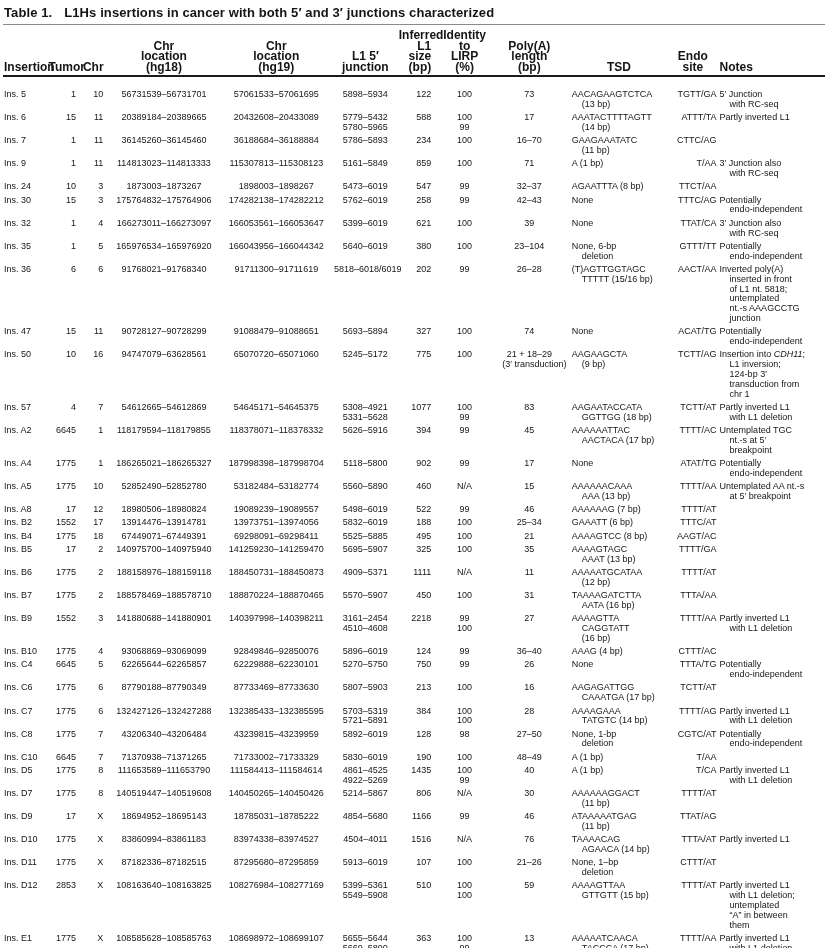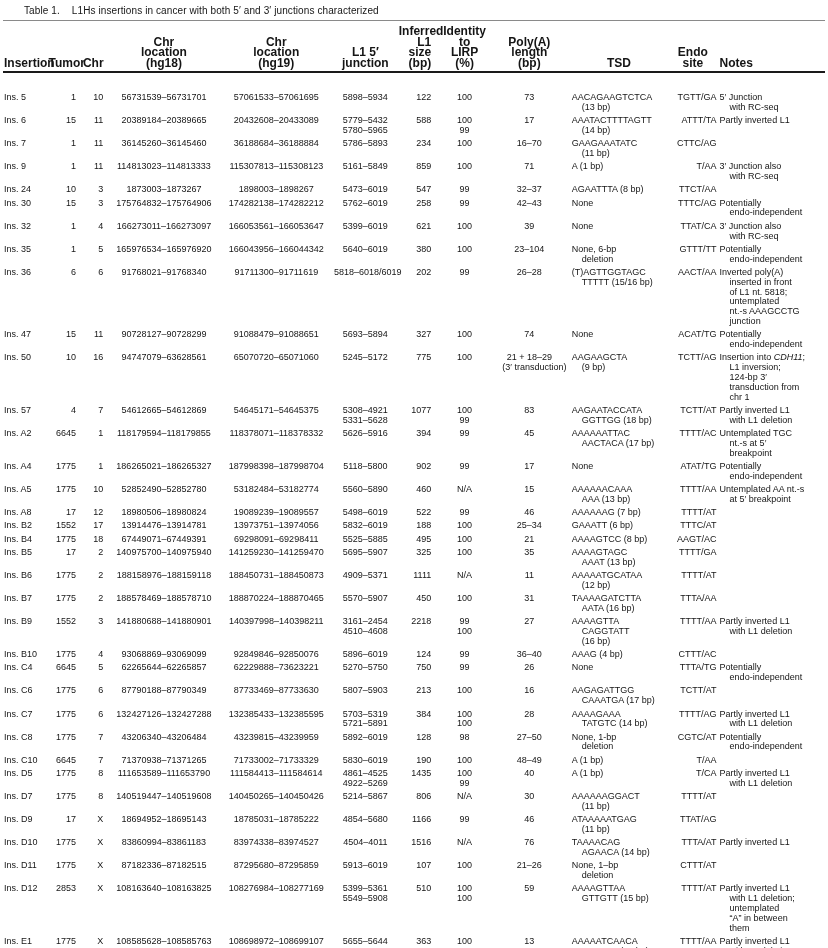--- a/index.html
+++ b/index.html
@@ -5,25 +5,24 @@
   html, body { margin: 0; padding: 0; background: #ffffff; }
   body {
     width: 828px;
     font-family: "Liberation Sans", sans-serif;
     color: #151515;
     -webkit-font-smoothing: antialiased;
   }
   .page { padding: 2px 3px 0 3px; }
 
   .title-row {
-    font-size: 10px;
-    font-weight: normal;
+    font-size: 13px;
+    font-weight: bold;
     padding: 3px 0 4px 1px;
     letter-spacing: 0.1px;
-    margin-left: 20px;
   }
   .title-row .tlabel { margin-right: 12px; }
 
   .rule-thin { border-bottom: 1px solid #8a8a8a; }
 
   table.l1-table {
     width: 822px;
     table-layout: fixed;
     border-collapse: collapse;
     font-size: 9px;
@@ -39,21 +38,21 @@
     padding: 5px 1px 3px 1px;
     font-size: 12px;
     line-height: 10.5px;
   }
   th.c-ins { text-align: left; padding-left: 1px; }
   td {
     vertical-align: top;
     padding: 2.5px 1px 1px 1px;
     white-space: nowrap;
   }
-  tbody tr:first-child td { padding-top: 20px; }
+  tbody tr:first-child td { padding-top: 13px; }
   tbody tr:last-child td { padding-bottom: 4px; }
 
   .c-ins   { text-align: left; }
   .c-tum   { text-align: right; padding-right: 6px; }
   .c-chr   { text-align: right; padding-right: 5px; }
   .c-loc   { text-align: center; }
   .c-junc  { text-align: center; }
   .c-size  { text-align: right; padding-right: 9px; }
   .c-id    { text-align: center; }
   .c-polya { text-align: center; }
@@ -693,21 +692,21 @@
             <div class="ln">AAAG (4 bp)</div>
           </td>
           <td class="c-endo">CTTT/AC</td>
           <td class="c-notes"></td>
         </tr>
         <tr>
           <td class="c-ins">Ins. C4</td>
           <td class="c-tum">6645</td>
           <td class="c-chr">5</td>
           <td class="c-loc">62265644–62265857</td>
-          <td class="c-loc">62229888–73623221</td>
+          <td class="c-loc">62229888–62230101</td>
           <td class="c-junc">
             <div class="ln">5270–5750</div>
           </td>
           <td class="c-size">750</td>
           <td class="c-id">
             <div class="ln">99</div>
           </td>
           <td class="c-polya">
             <div class="ln">26</div>
           </td>

